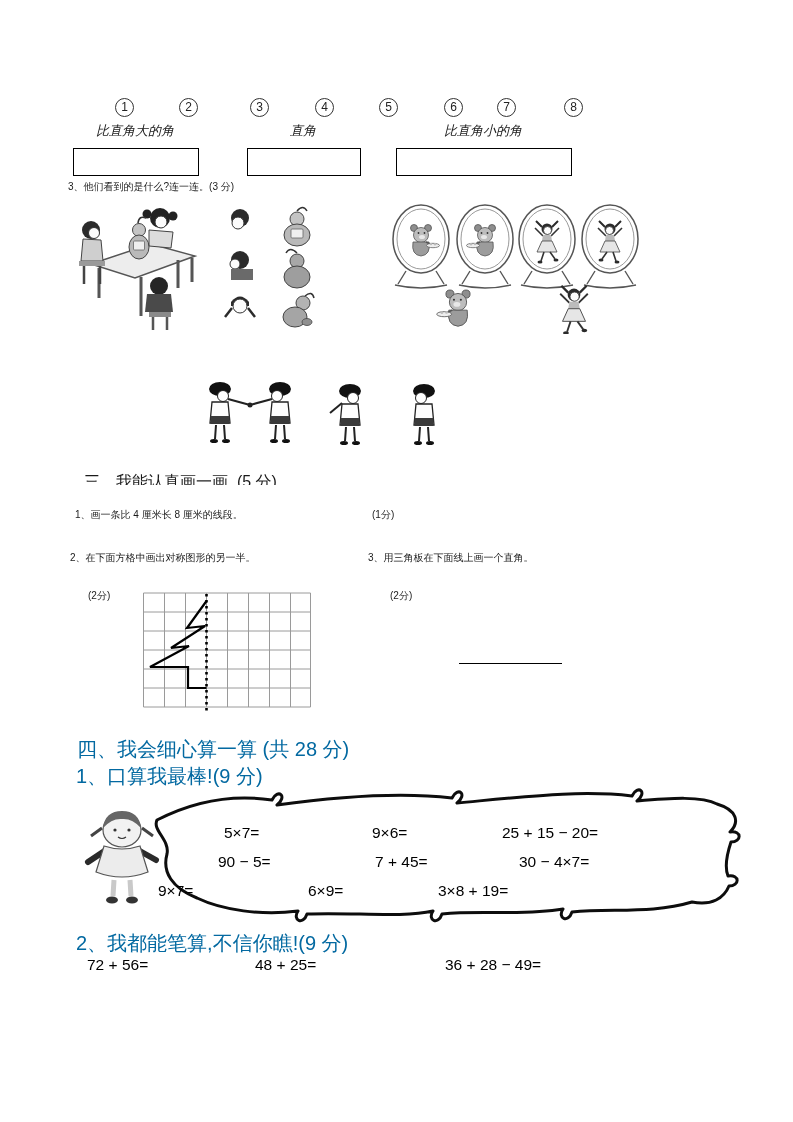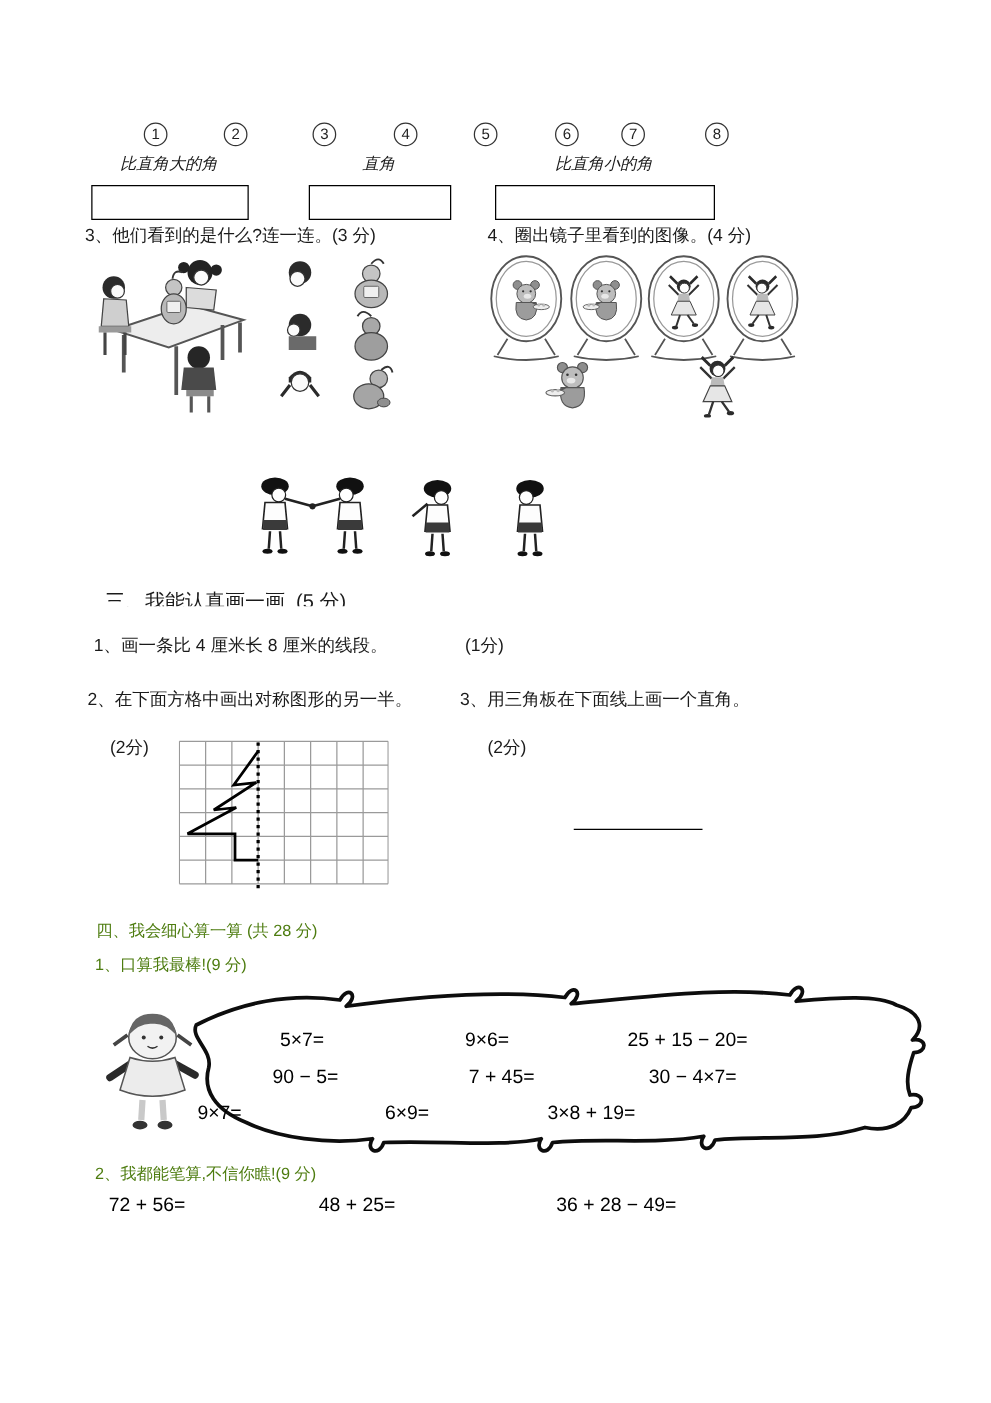--- a/index.html
+++ b/index.html
@@ -1,20 +1,20 @@
 <!DOCTYPE html>
 <html><head>
 <meta charset="utf-8">
 <style>
   html,body{margin:0;padding:0;background:#ffffff;}
   .page{position:relative;width:793px;height:1122px;background:#fff;overflow:hidden;
         font-family:"Liberation Sans","DejaVu Sans",sans-serif;color:#1a1a1a;}
   .abs{position:absolute;}
-  .txt{font-size:14px;white-space:pre;color:#1a1a1a;}
-  .txt16{font-size:13px;white-space:pre;color:#4d7c0f;}
+  .txt{font-size:10px;white-space:pre;color:#1a1a1a;}
+  .txt16{font-size:20px;white-space:pre;color:#0369a1;}
   .math{font-size:15.5px;white-space:pre;color:#000000;}
   .circ{position:absolute;top:98px;width:17px;height:17px;border:1.3px solid #333;border-radius:50%;
         text-align:center;line-height:17px;font-size:12px;color:#222;}
   .catlabel{position:absolute;top:122px;transform:translateX(-50%);font-size:13px;white-space:pre;font-style:italic;}
   .ansbox{position:absolute;top:148px;height:26px;border:1.4px solid #000;background:#fff;}
   .clipped{position:absolute;left:84px;top:472px;width:260px;height:13px;overflow:hidden;}
   .clipped span{font-size:16px;line-height:19px;white-space:pre;display:block;}
   svg{display:block;}
 </style>
 </head>
@@ -33,21 +33,20 @@
 
   <span class="catlabel" style="left:135px">比直角大的角</span>
   <span class="catlabel" style="left:303px">直角</span>
   <span class="catlabel" style="left:483px">比直角小的角</span>
 
   <div class="ansbox" style="left:73px;width:124px"></div>
   <div class="ansbox" style="left:247px;width:112px"></div>
   <div class="ansbox" style="left:396px;width:174px"></div>
 
   <span class="abs txt" style="left:68px;top:180px">3、他们看到的是什么?连一连。(3 分)</span>
-  <span class="abs txt" style="left:390px;top:180px">4、圈出镜子里看到的图像。(4 分)</span>
 
   <svg class="abs" style="left:75px;top:204px" width="250" height="138" viewBox="0 0 250 138">
 
     <polygon points="16,60 76,40 120,52 60,74" fill="#ededed" stroke="#555" stroke-width="1.5"></polygon>
     <path d="M24,64 V94 M66,73 V112 M103,56 V84 M117,54 V78" stroke="#555" stroke-width="3" fill="none"></path>
 
     <circle cx="16" cy="26" r="9" fill="#2b2b2b"></circle>
     <circle cx="19" cy="29" r="5.5" fill="#fbfbfb" stroke="#333" stroke-width="1"></circle>
     <path d="M8,35 L26,36 L28,57 L6,57 Z" fill="#cfcfcf" stroke="#444" stroke-width="1"></path>
     <rect x="4" y="57" width="26" height="5" fill="#9a9a9a"></rect>

